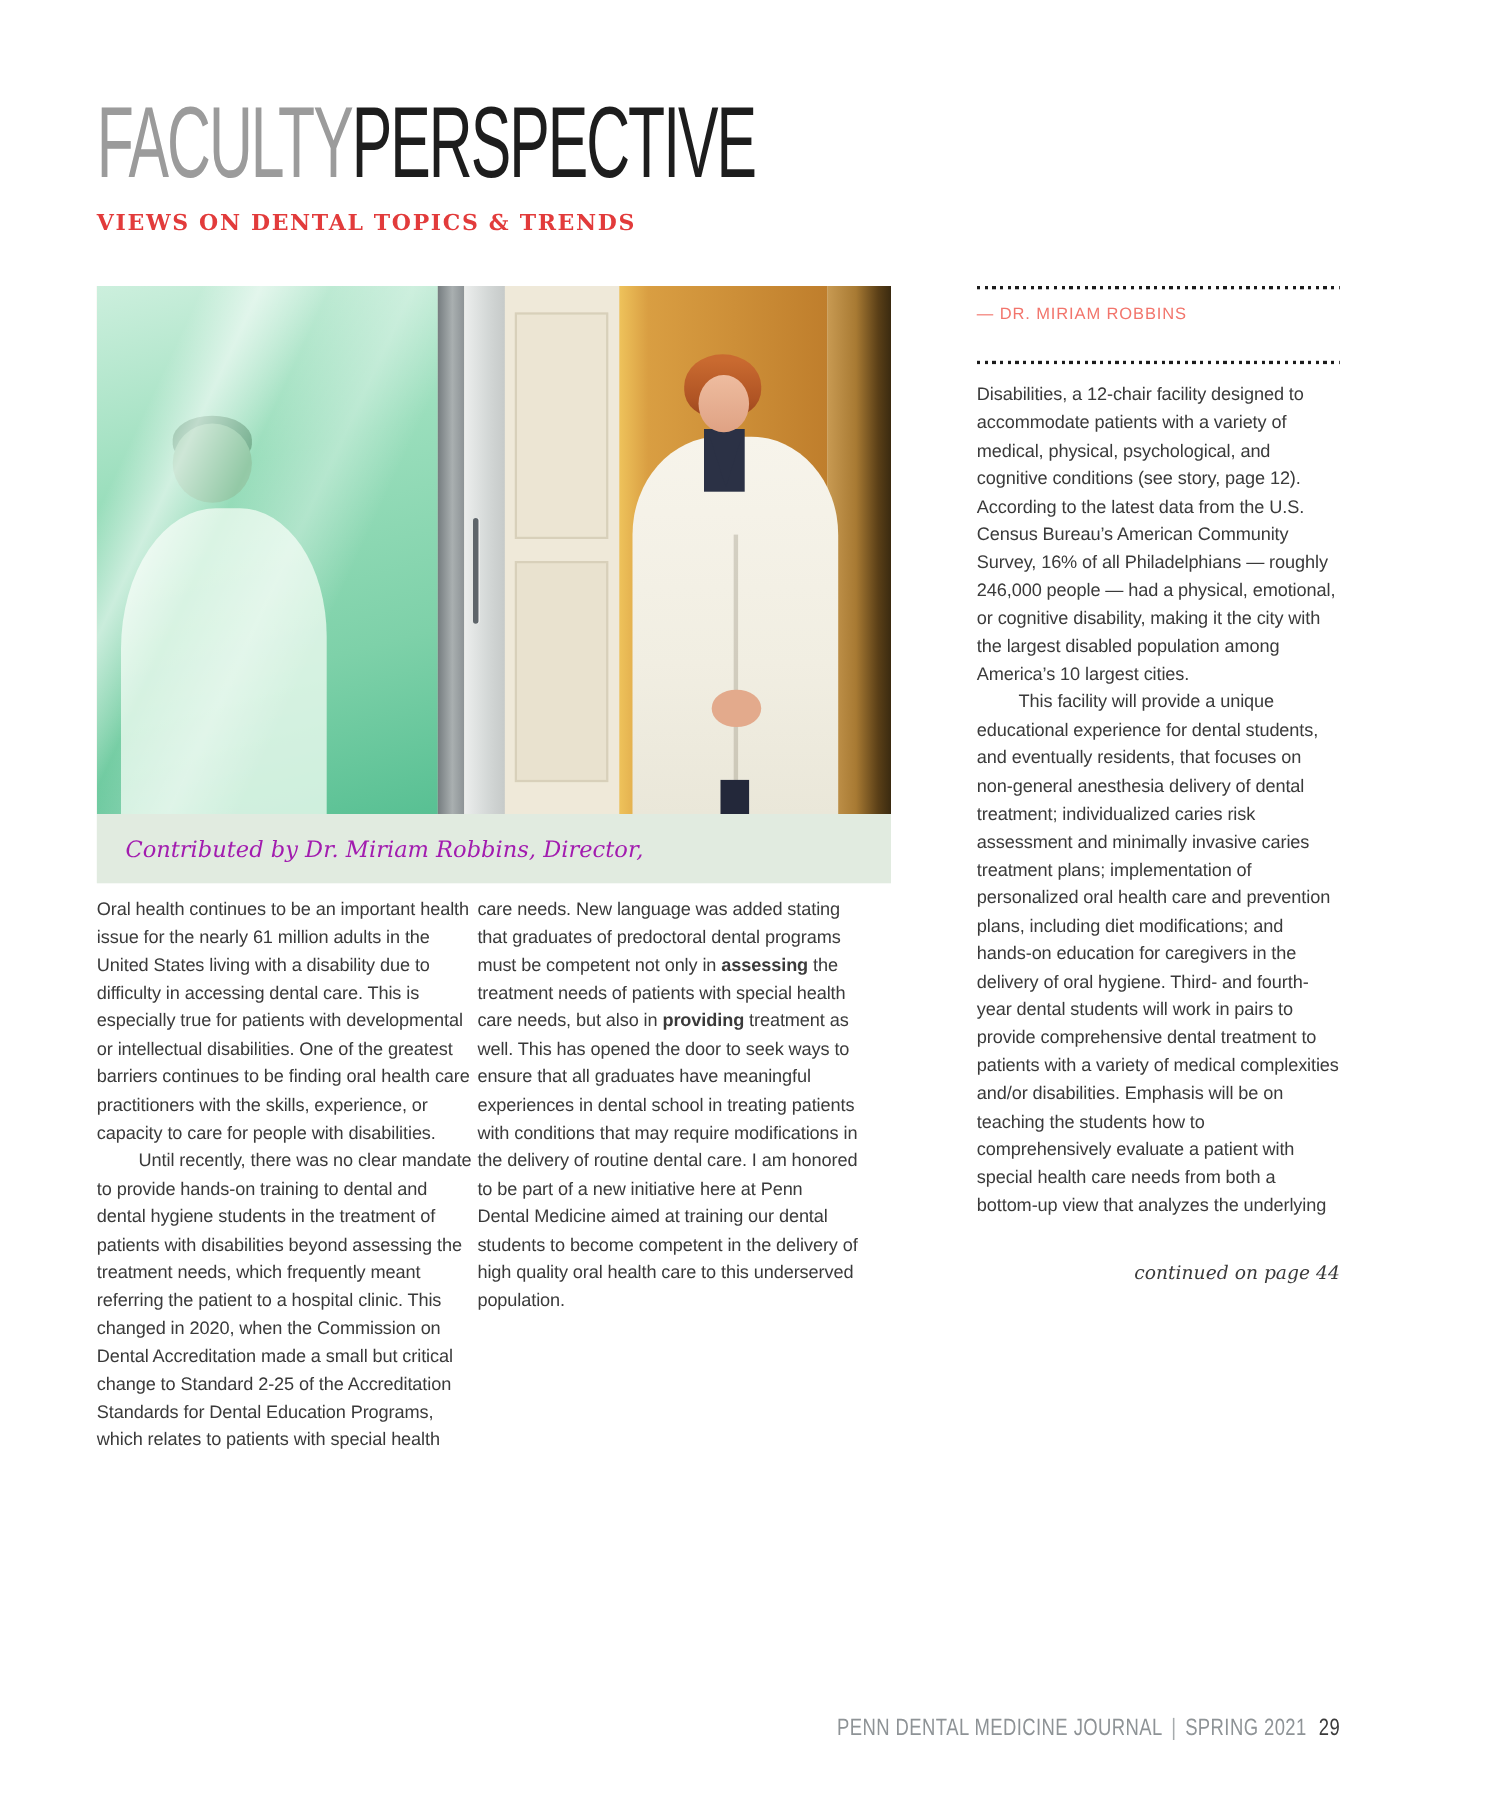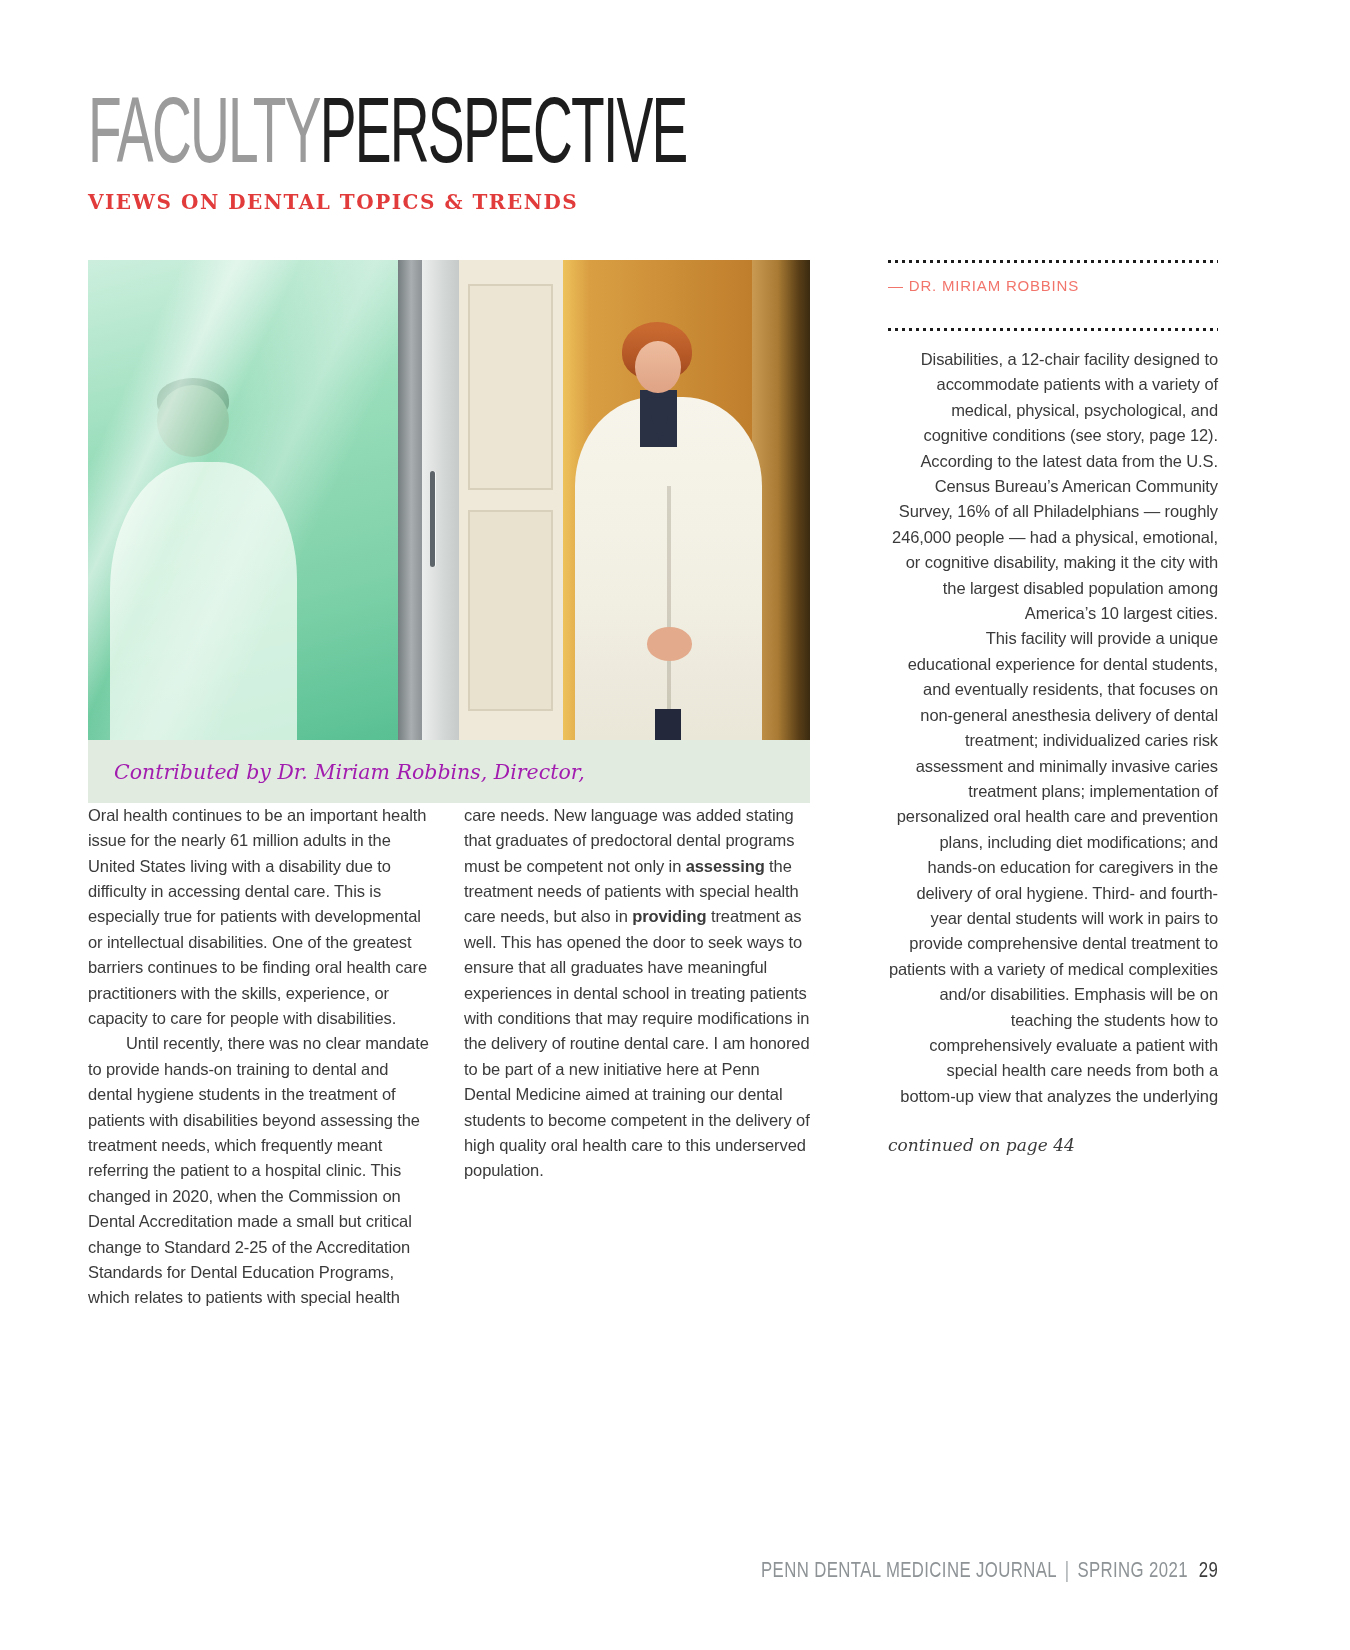--- a/index.html
+++ b/index.html
@@ -63,33 +63,33 @@
   .p-hands { left:77.4%; top:76.5%; width:6.2%; height:7%; background:#e3aa8c; border-radius:50%; }
   .p-slacks { left:78.6%; top:93.5%; width:3.6%; height:6.5%; background:#23283a; }
   
   .caption { width:722px; background:#e1ebe0; padding:17px 26px 15px 26px; }
   .caption p { font-family:"DejaVu Serif", serif; font-style:italic; font-size:20.5px;
     line-height:1.5; color:#a21caf; }
   
   .article-title { margin-top:18px; width:680px; font-family:"DejaVu Serif", serif;
     font-size:34px; line-height:1.32; color:#e8544a; font-weight:normal; }
   
-  .columns { display:flex; gap:30px; }
+  .columns { display:flex; margin-top:12px; }
   .col { width:346px; }
   .body-text p { font-size:16.5px; line-height:25.4px; color:#3a3a3a; letter-spacing:-0.1px; }
   .body-text p.indent { text-indent:38px; }
   .body-text strong { font-weight:bold; }
   
   .dotted { height:3px;
     background:repeating-linear-gradient(90deg,#1c1c1c 0 3px,transparent 3px 7px); }
   .quote { margin-top:30px; font-size:23px; line-height:40px; color:#f5837b; }
   .quote-attr { margin-top:14px; margin-bottom:34px; font-size:15px; letter-spacing:0.8px;
     color:#f2756c; }
-  .col3 { margin-top:16px;text-align:right; }
-  .continued { margin-top:26px; text-align:left; font-family:"DejaVu Serif", serif;
+  .col3 { margin-top:16px; }
+  .continued { margin-top:39px; text-align:right; font-family:"DejaVu Serif", serif;
     font-style:italic; font-size:17px; color:#3a3a3a; }
   
   .footer { position:absolute; right:132px; top:1558px; white-space:nowrap;
     transform:scaleX(0.78); transform-origin:right center;
     font-size:21.5px; letter-spacing:0.5px; color:#8e9396; }
   .footer .sep { margin:0 10px; color:#a6abad; }
   .footer .pgnum { margin-left:14px; color:#3b3b3b; }
 </style>
 </head>
 <body>

